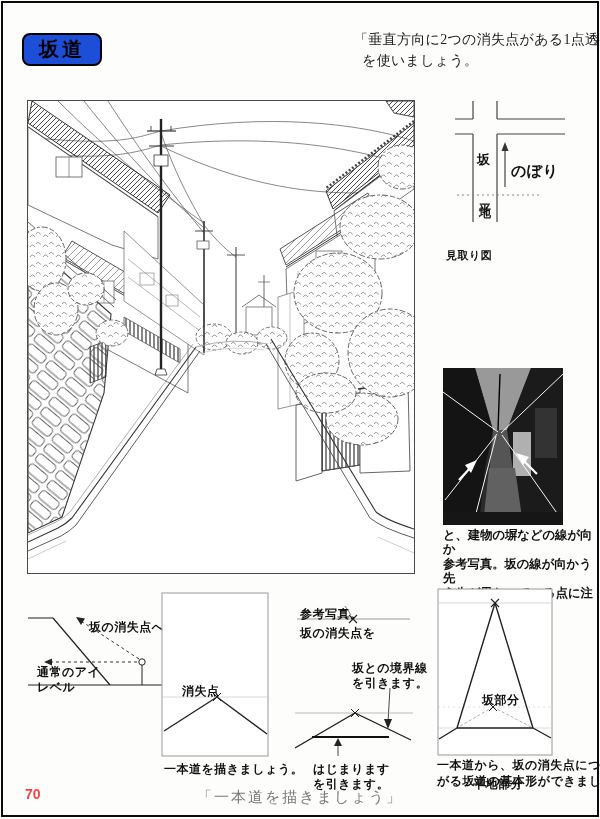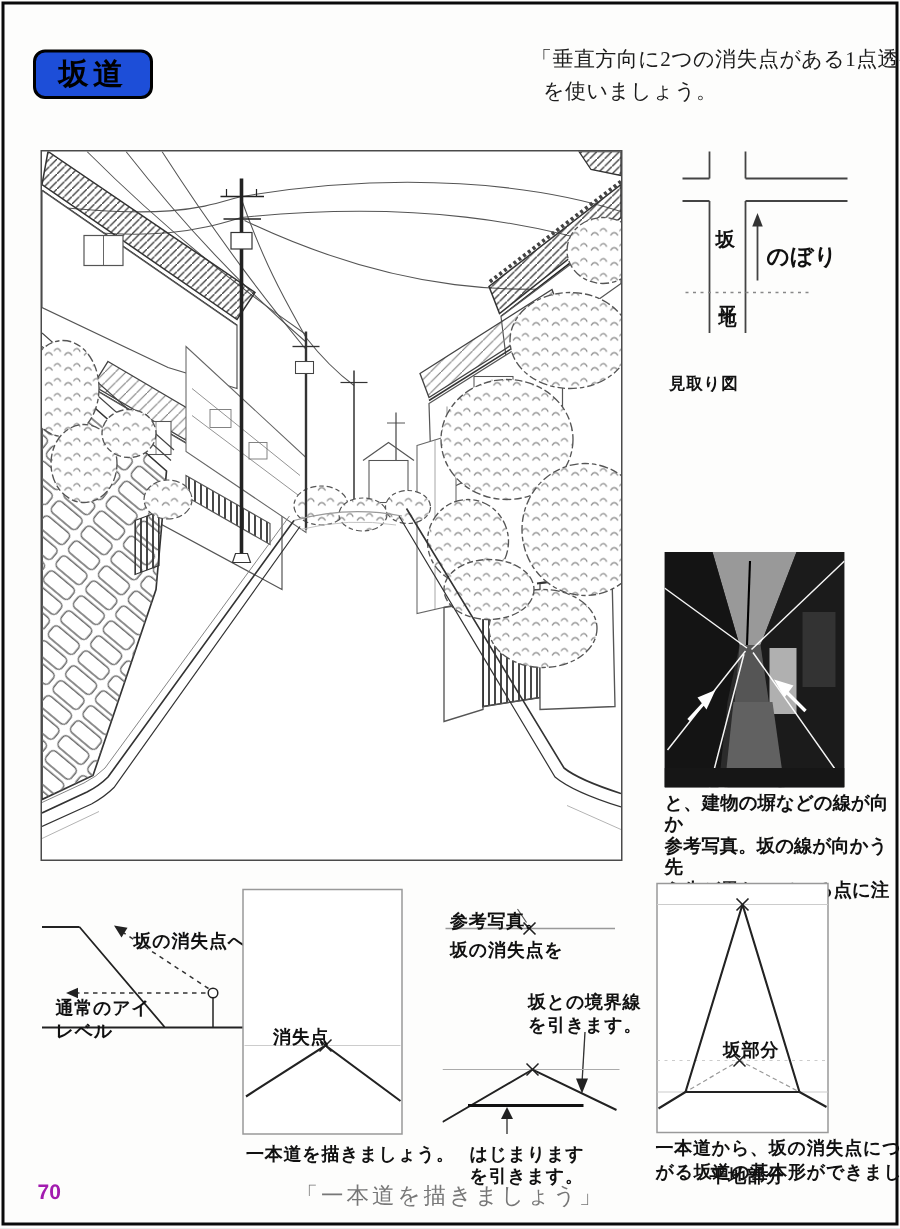--- a/index.html
+++ b/index.html
@@ -12,21 +12,21 @@
              border-radius:8px;display:flex;align-items:center;justify-content:center;
              font:700 20px "Liberation Serif",serif;letter-spacing:3px;color:#000;}
   #section-pill{left:22px;top:73px;width:80px;height:26px;background:#fff;border:2px solid #000;
              border-radius:14px;display:flex;align-items:center;justify-content:center;
              font:700 15px "Liberation Serif",serif;letter-spacing:2px;color:#000;}
   .note{position:absolute;font:400 14px "Liberation Serif",serif;color:#1c1c1c;letter-spacing:.3px;white-space:nowrap;}
   #illo-frame{left:27px;top:100px;width:386px;height:472px;border:1.5px solid #4a4a4a;background:#fff;}
   .vtext{writing-mode:vertical-rl;text-orientation:upright;letter-spacing:2px;}
   #copyright{position:absolute;left:0;top:788px;width:100%;text-align:center;
              font:400 15px "Liberation Sans",sans-serif;color:#777;letter-spacing:2px;}
-  #page-num{position:absolute;left:25px;top:786px;font:700 14px "Liberation Sans",sans-serif;color:#a21caf;}
+  #page-num{position:absolute;left:25px;top:786px;font:700 14px "Liberation Sans",sans-serif;color:#ef4444;}
   svg{display:block;}
   .cap{font:700 12.3px "Liberation Sans",sans-serif;line-height:14.4px;color:#111;}
 </style>
 </head>
 <body>
 
 <div id="page">
   <div id="page-border"></div>
 
   <div id="title-box" class="abs">

